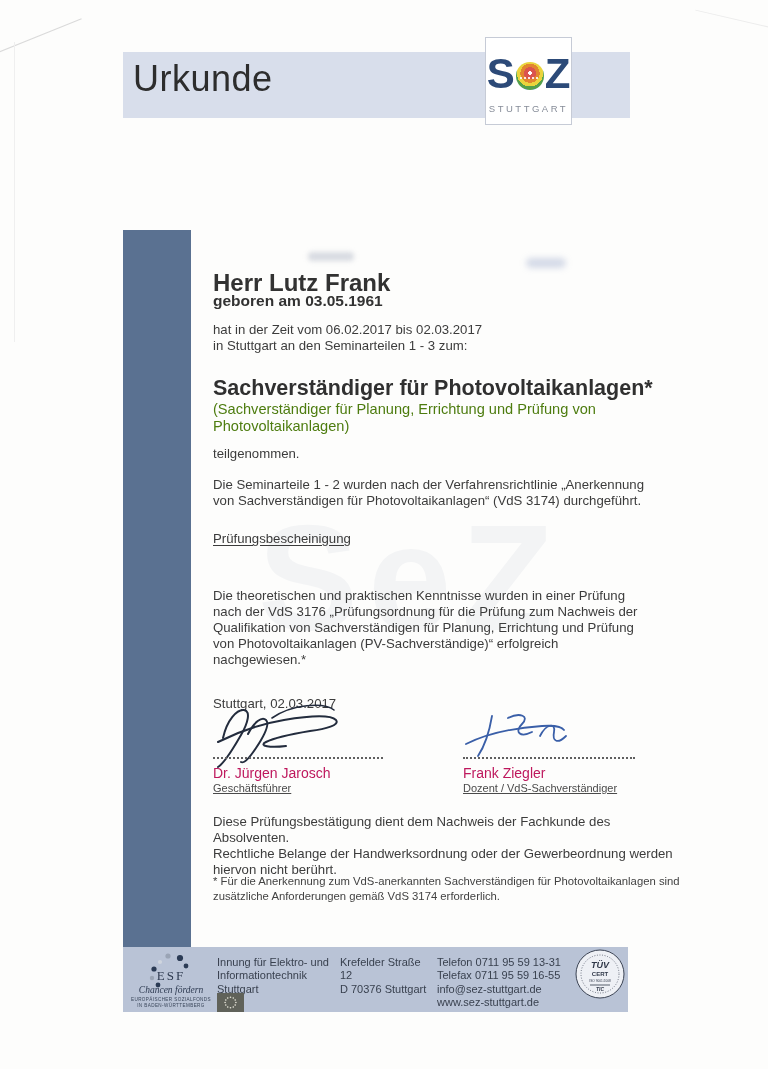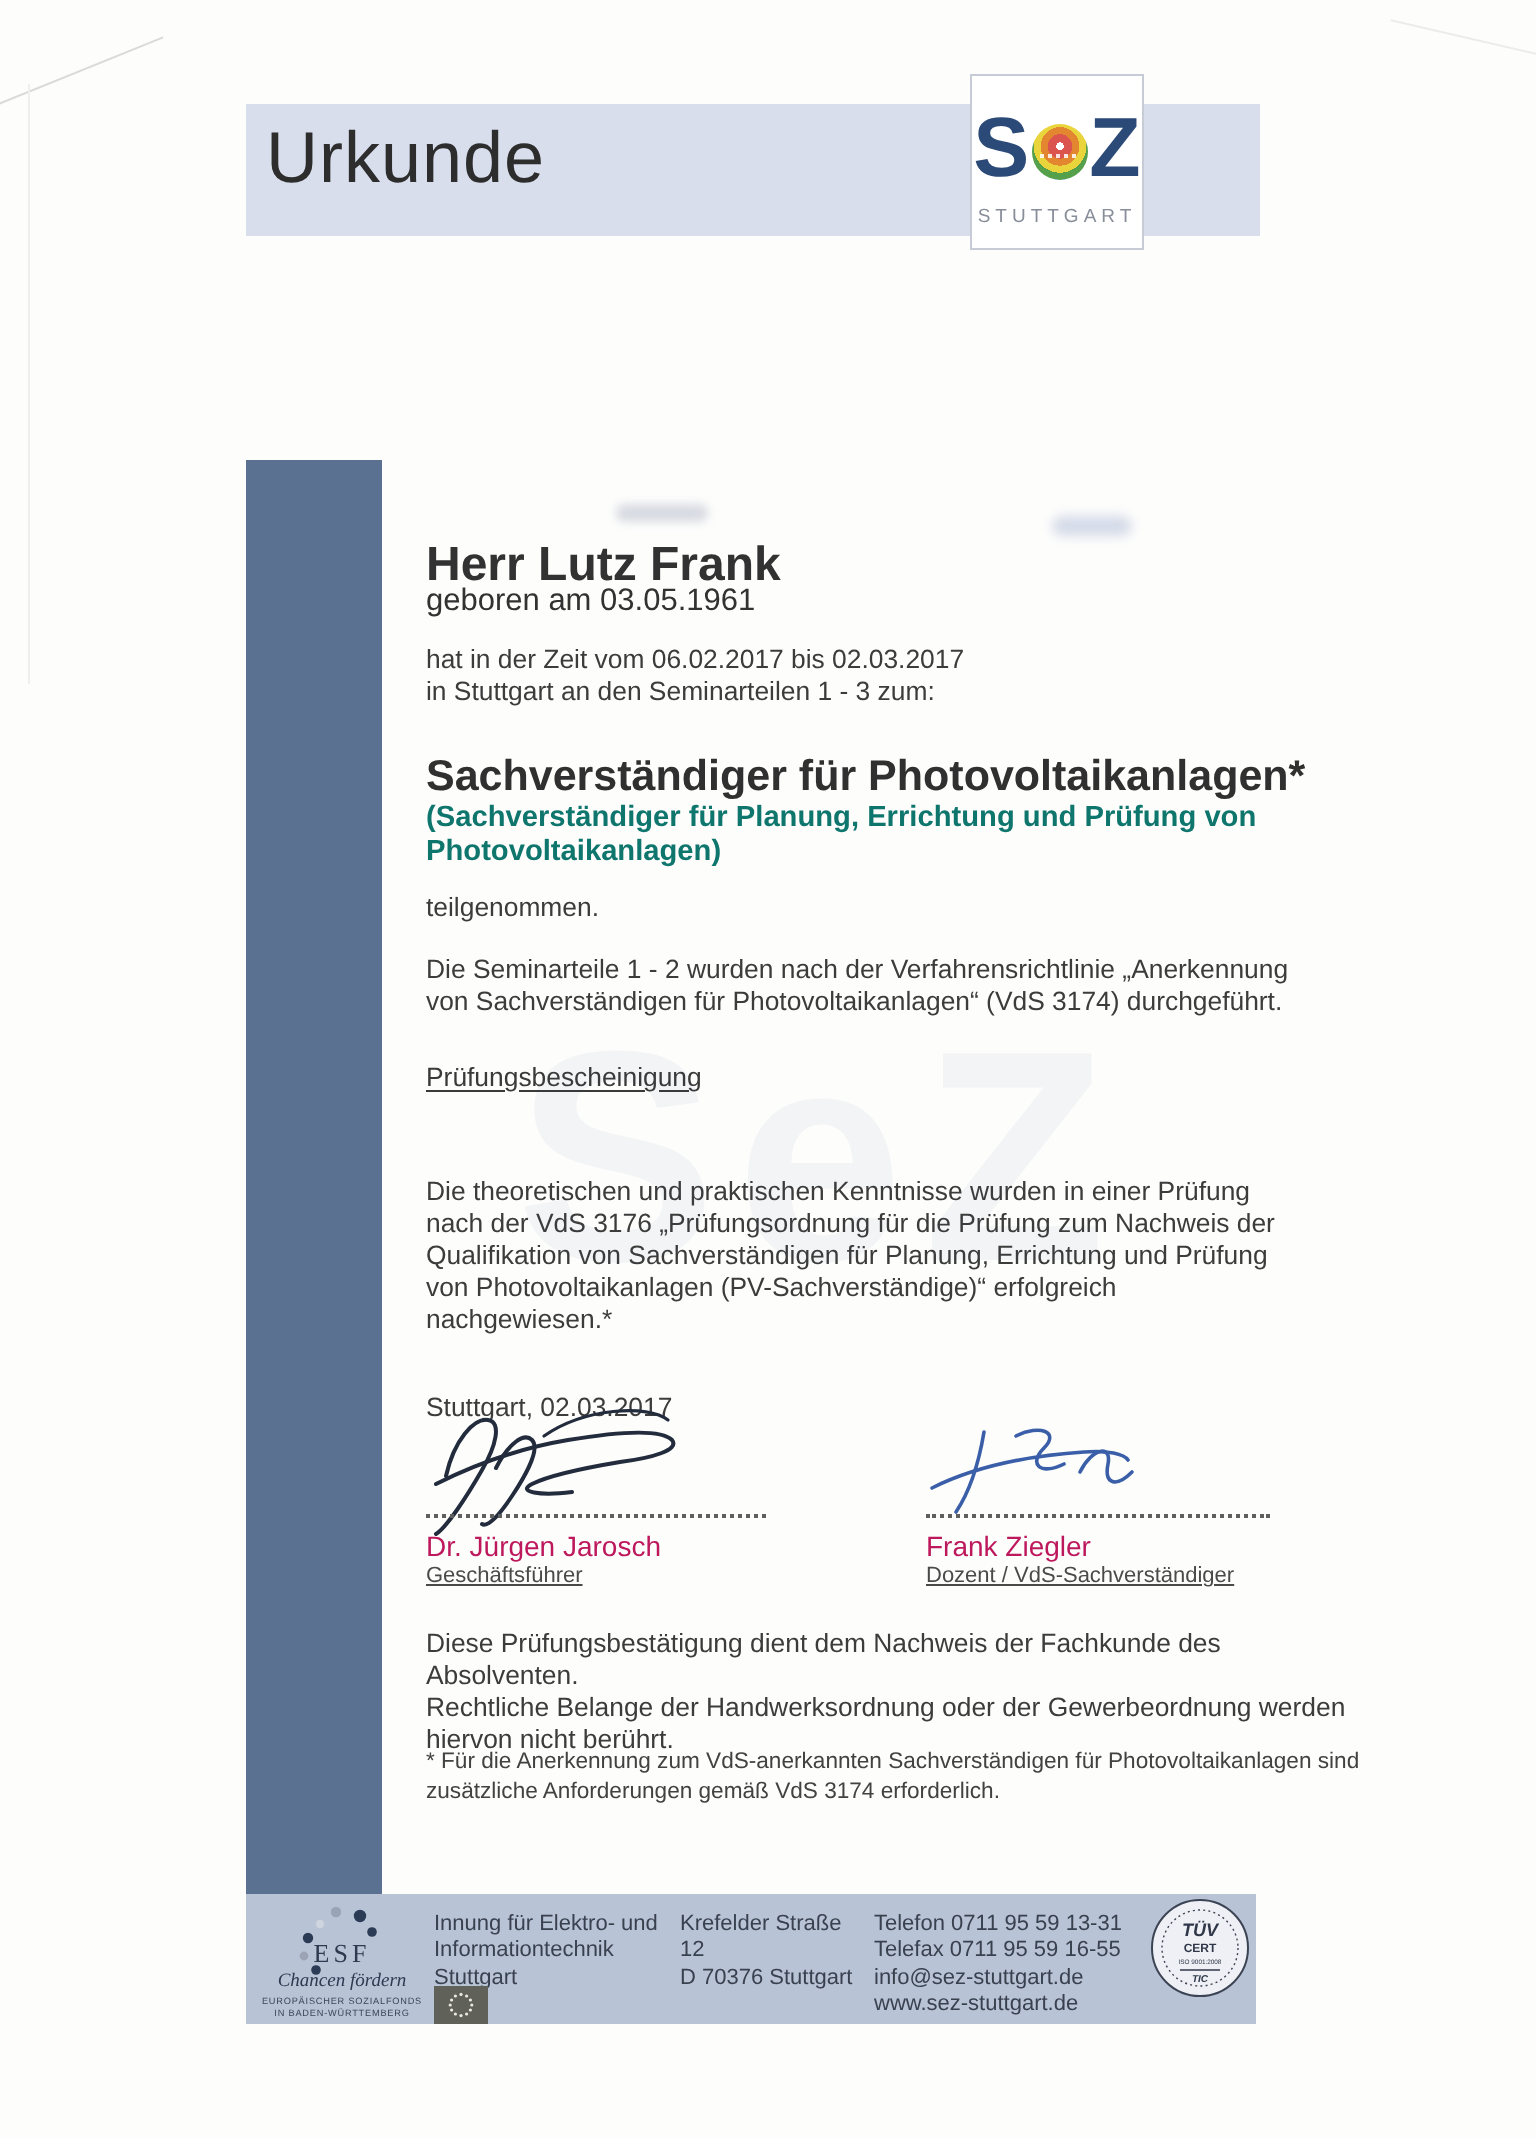--- a/index.html
+++ b/index.html
@@ -47,25 +47,25 @@
 
   
   .watermark{
     left:258px;top:492px;font-size:150px;font-weight:700;
     color:rgba(118,130,156,0.07);letter-spacing:10px;white-space:nowrap;
   }
 
   
   .tx{left:213px;white-space:pre-line;}
   .recipient-name{top:269px;font-size:24px;font-weight:700;color:#323232;}
-  .birth-date{top:292px;font-size:15.5px;font-weight:400;color:#323232;}
+  .birth-date{top:292px;font-size:15.5px;font-weight:700;color:#323232;}
   .body-text{font-size:13.2px;line-height:16px;color:#3c3c3c;width:460px;}
   .intro{top:322px;}
   .qual-title{top:376px;font-size:21.5px;font-weight:700;color:#303030;white-space:nowrap;}
-  .qual-subtitle{top:401px;font-size:14.6px;font-weight:700;line-height:16.5px;color:#0f766e;width:470px;white-space:pre-line;}
+  .qual-subtitle{top:401px;font-size:14.6px;font-weight:400;line-height:16.5px;color:#4d7c0f;width:470px;white-space:pre-line;}
   .participation{top:446px;}
   .seminar-note{top:477px;}
   .exam-heading{top:531px;font-size:13.2px;text-decoration:underline;text-underline-offset:2px;}
   .exam-body{top:588px;}
   .place-date{top:677px;margin-top:19px;}
 
   
   .sig-svg{pointer-events:none;}
   .sig1{left:208px;top:696px;}
   .sig2{left:460px;top:710px;}

